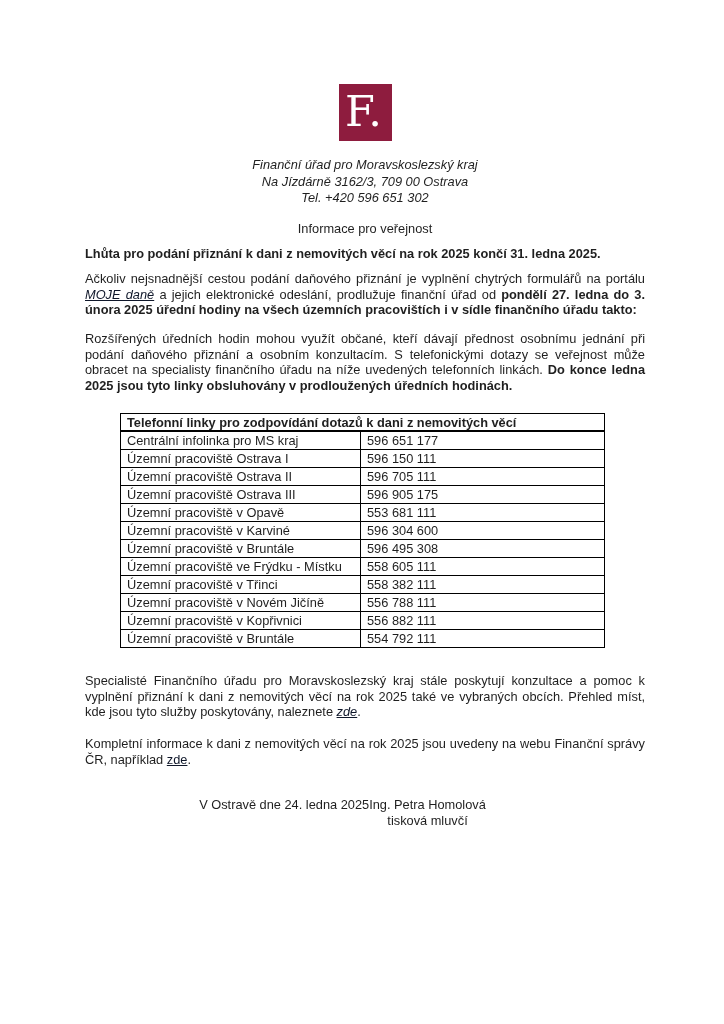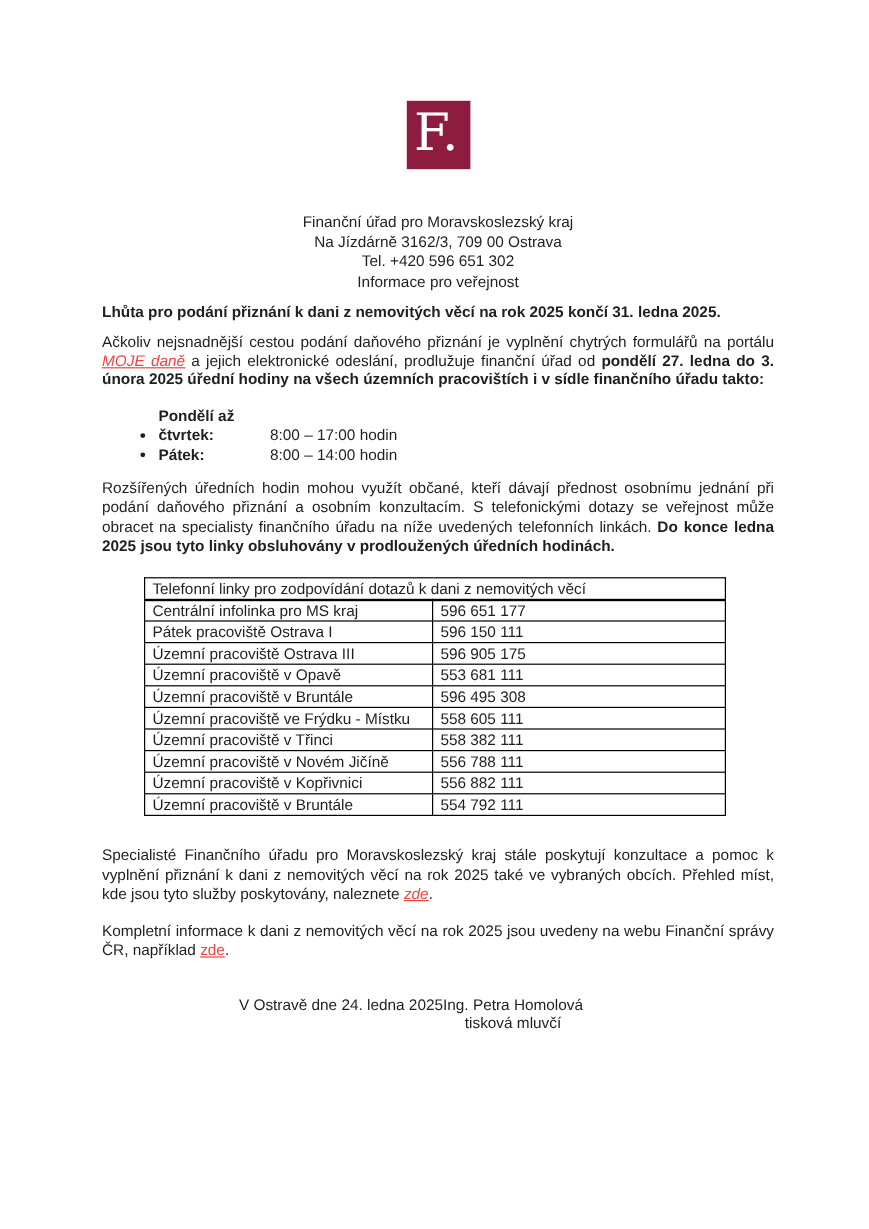--- a/index.html
+++ b/index.html
@@ -30,44 +30,46 @@
     font-family: "DejaVu Serif", "Liberation Serif", serif;
     color: #ffffff;
     font-size: 43px;
     line-height: 55px;
     display: block;
     text-align: center;
     padding-right: 3px;
   }
   
   .org-header {
-    margin-top: 36px;
-    text-align: center;
+    margin-top: 16px;
+    text-align: center;
+    font-style: italic;
     line-height: 16.5px;
   }
   .doc-subtitle {
+    margin-top: 14px;
     text-align: center;
     line-height: 15.7px;
   }
   .doc-heading {
     margin-top: 10px;
     font-weight: bold;
     line-height: 15.7px;
   }
   p.body-par {
     text-align: justify;
     line-height: 15.7px;
   }
   .par1 { margin-top: 9px; }
   .par2 { margin-top: 13px; }
   .par3 { margin-top: 25px; }
   .par4 { margin-top: 16px; }
   .bold { font-weight: bold; margin-top: 28px; }
   a.doclink {
-    color: #ef4444;
+    color: #0f172a;
     text-decoration: underline;
     cursor: pointer;
     margin-top: 20px;
   }
   a.doclink.it { font-style: italic; }
   
   ul.hours {
     margin-top: 15px;
     padding-left: 47px;
     list-style: disc outside;
@@ -92,21 +94,21 @@
     height: 18px;
     padding: 0 6px;
     font-size: 12.8px;
     vertical-align: middle;
     text-align: left;
     font-weight: normal;
     overflow: hidden;
     white-space: nowrap;
   }
   table.phones th.title-cell {
-    font-weight: normal;
+    font-weight: bold;
     border-bottom-width: 2px;
   }
   table.phones col.c1 { width: 240px; }
   table.phones col.c2 { width: 244px; }
   
   .signature {
     margin-top: 30px;
     display: flex;
     justify-content: center;
     line-height: 15.7px;
@@ -130,53 +132,57 @@
     <div>Na Jízdárně 3162/3, 709 00 Ostrava</div>
     <div>Tel. +420 596 651 302</div>
   </div>
 
   <div class="doc-subtitle">Informace pro veřejnost</div>
 
   <div class="doc-heading">Lhůta pro podání přiznání k dani z nemovitých věcí na rok 2025 končí 31. ledna 2025.</div>
 
   <p class="body-par par1"><span>Ačkoliv nejsnadnější cestou podání daňového přiznání je vyplnění chytrých formulářů na portálu </span><a class="doclink it">MOJE daně</a><span> a jejich elektronické odeslání, prodlužuje finanční úřad od </span><span class="bold">pondělí 27. ledna  do 3. února 2025 úřední hodiny na všech územních pracovištích i v sídle finančního úřadu takto:</span></p>
 
-  <ul class="hours">
-    <li><span class="hl">Pondělí až čtvrtek:</span><span>8:00 – 17:00 hodin</span></li>
-    <li><span class="hl">Pátek:</span><span>8:00 – 14:00 hodin</span></li>
-  </ul>
 
   <p class="body-par par2"><span>Rozšířených úředních hodin mohou využít občané, kteří dávají přednost osobnímu jednání při podání daňového přiznání a osobním konzultacím. S telefonickými dotazy se veřejnost může obracet na specialisty finančního úřadu na níže uvedených telefonních linkách. </span><span class="bold">Do konce ledna 2025 jsou tyto linky obsluhovány  v prodloužených úředních hodinách.</span></p>
 
   <table class="phones">
     <colgroup>
         <col class="c1">
         <col class="c2">
       </colgroup>
     <thead>
       <tr>
         <th class="title-cell" colspan="2">Telefonní linky pro zodpovídání dotazů k dani z nemovitých věcí</th>
       </tr>
     </thead>
     <tbody>
       <tr>
           <td>Centrální infolinka pro MS kraj</td>
           <td>596 651 177</td>
         </tr>
       <tr>
-          <td>Pátek pracoviště Ostrava I</td>
+          <td>Územní pracoviště Ostrava I</td>
           <td>596 150 111</td>
+        </tr>
+      <tr>
+          <td>Územní pracoviště Ostrava II</td>
+          <td>596 705 111</td>
         </tr>
       <tr>
           <td>Územní pracoviště Ostrava III</td>
           <td>596 905 175</td>
         </tr>
       <tr>
           <td>Územní pracoviště v Opavě</td>
           <td>553 681 111</td>
+        </tr>
+      <tr>
+          <td>Územní pracoviště v Karviné</td>
+          <td>596 304 600</td>
         </tr>
       <tr>
           <td>Územní pracoviště v Bruntále</td>
           <td>596 495 308</td>
         </tr>
       <tr>
           <td>Územní pracoviště ve Frýdku - Místku</td>
           <td>558 605 111</td>
         </tr>
       <tr>

